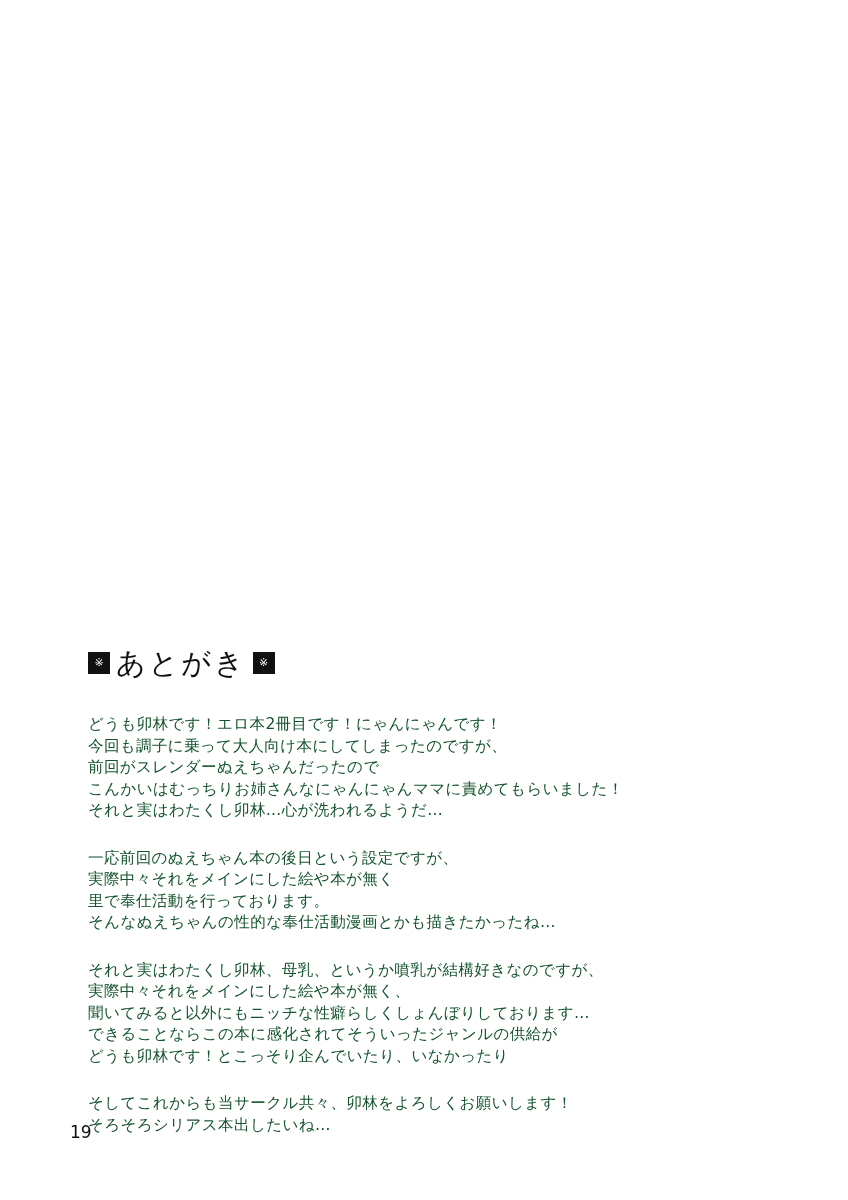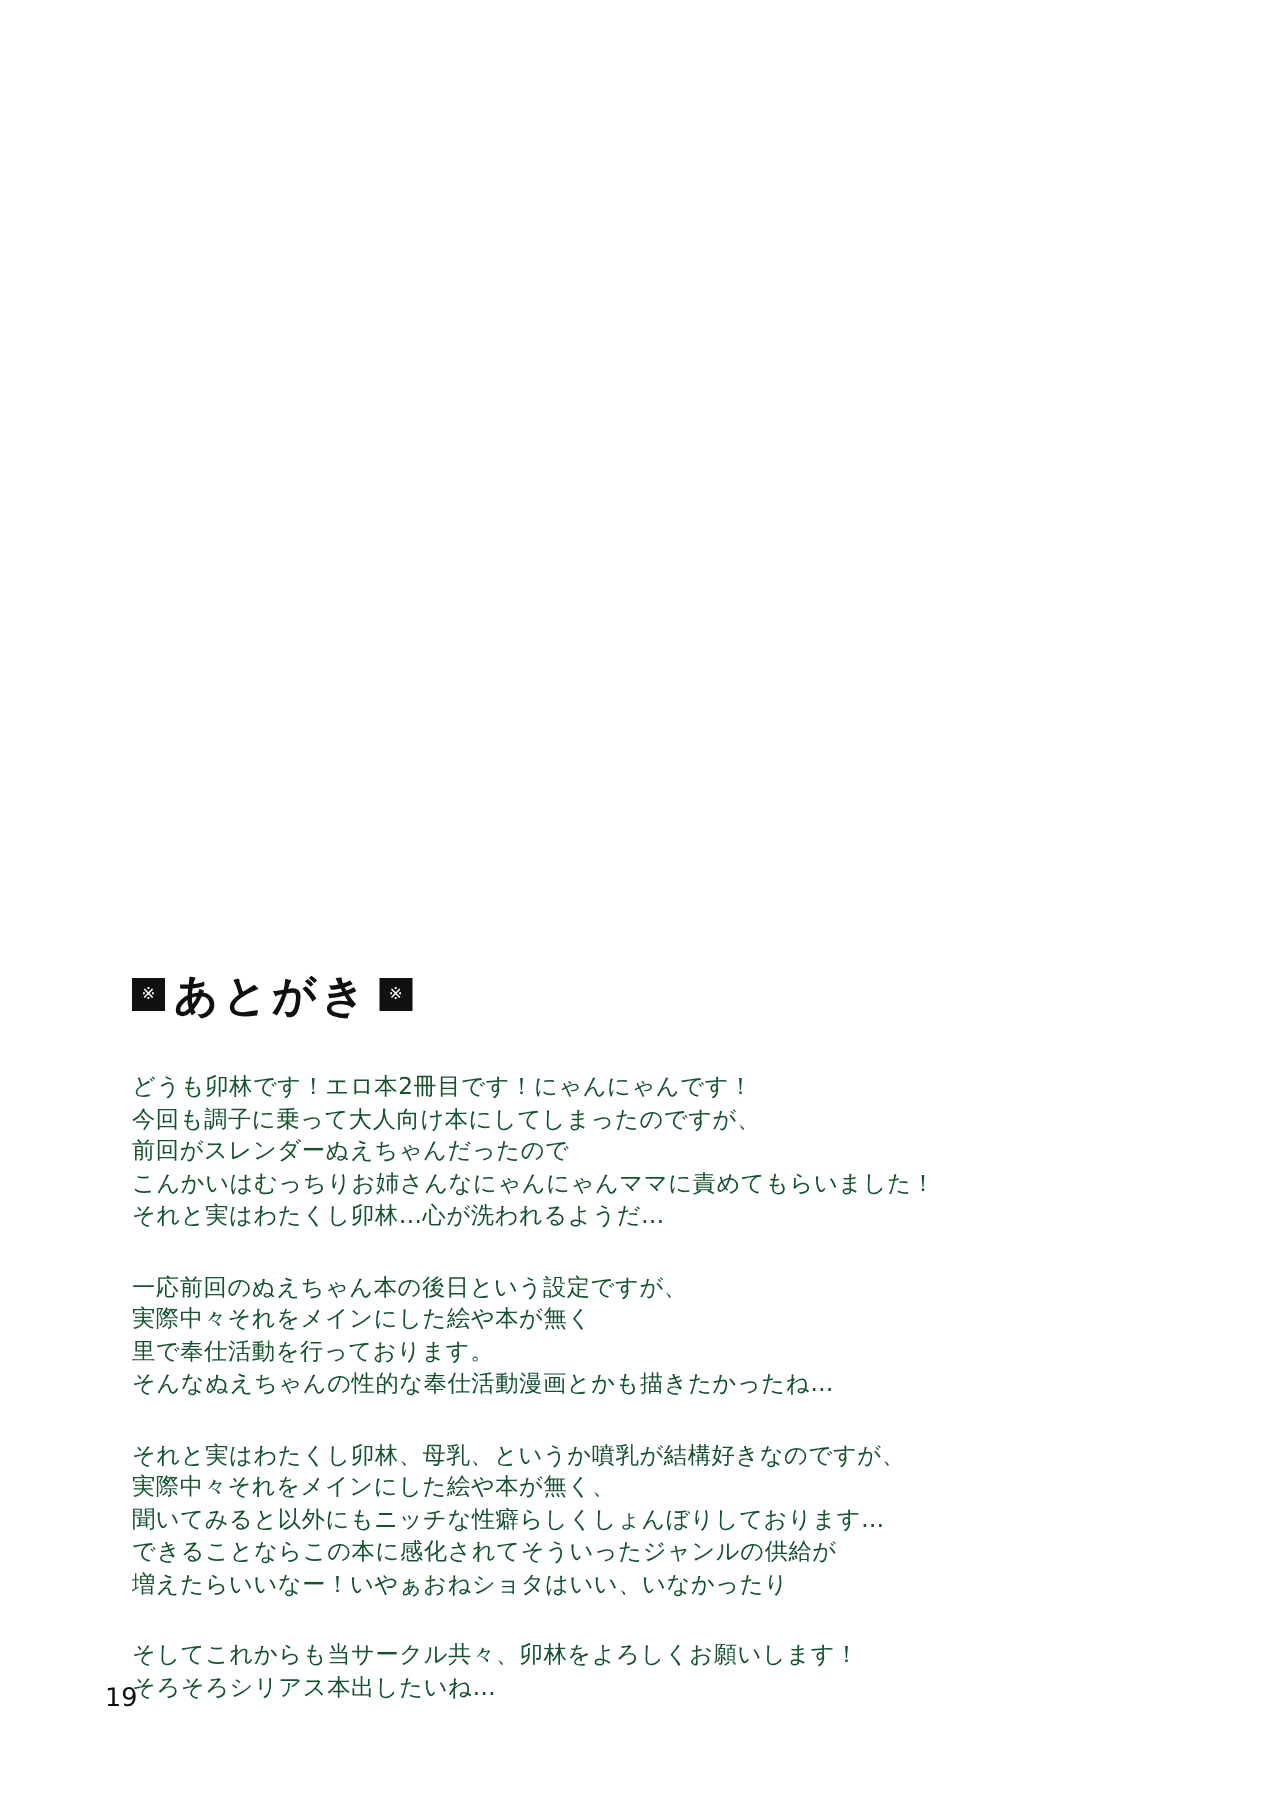--- a/index.html
+++ b/index.html
@@ -44,21 +44,21 @@
     font-family: "DejaVu Sans", sans-serif;
     flex: 0 0 auto;
   }
 
   .heading-text {
     font-size: 29px;
     line-height: 30px;
     letter-spacing: 3px;
     font-family: "DejaVu Sans", sans-serif;
     color: #101010;
-    font-weight: 700;
+    font-weight: 400;
     white-space: nowrap;
   }
 
   
   .afterword-body {
     position: absolute;
     left: 88px;
     top: 714px;
     width: 680px;
   }
@@ -115,21 +115,21 @@
       <div class="line">実際中々それをメインにした絵や本が無く</div>
       <div class="line">里で奉仕活動を行っております。</div>
       <div class="line">そんなぬえちゃんの性的な奉仕活動漫画とかも描きたかったね…</div>
     </div>
 
     <div class="para">
       <div class="line">それと実はわたくし卯林、母乳、というか噴乳が結構好きなのですが、</div>
       <div class="line">実際中々それをメインにした絵や本が無く、</div>
       <div class="line">聞いてみると以外にもニッチな性癖らしくしょんぼりしております…</div>
       <div class="line">できることならこの本に感化されてそういったジャンルの供給が</div>
-      <div class="line">増えたらいいなー！いやぁおねショタはいい、いなかったり</div>
+      <div class="line">どうも卯林です！とこっそり企んでいたり、いなかったり</div>
     </div>
 
     <div class="para">
       <div class="line">そしてこれからも当サークル共々、卯林をよろしくお願いします！</div>
       <div class="line">そろそろシリアス本出したいね…</div>
     </div>
 
   </div>
 
   <div class="page-number">19</div>

